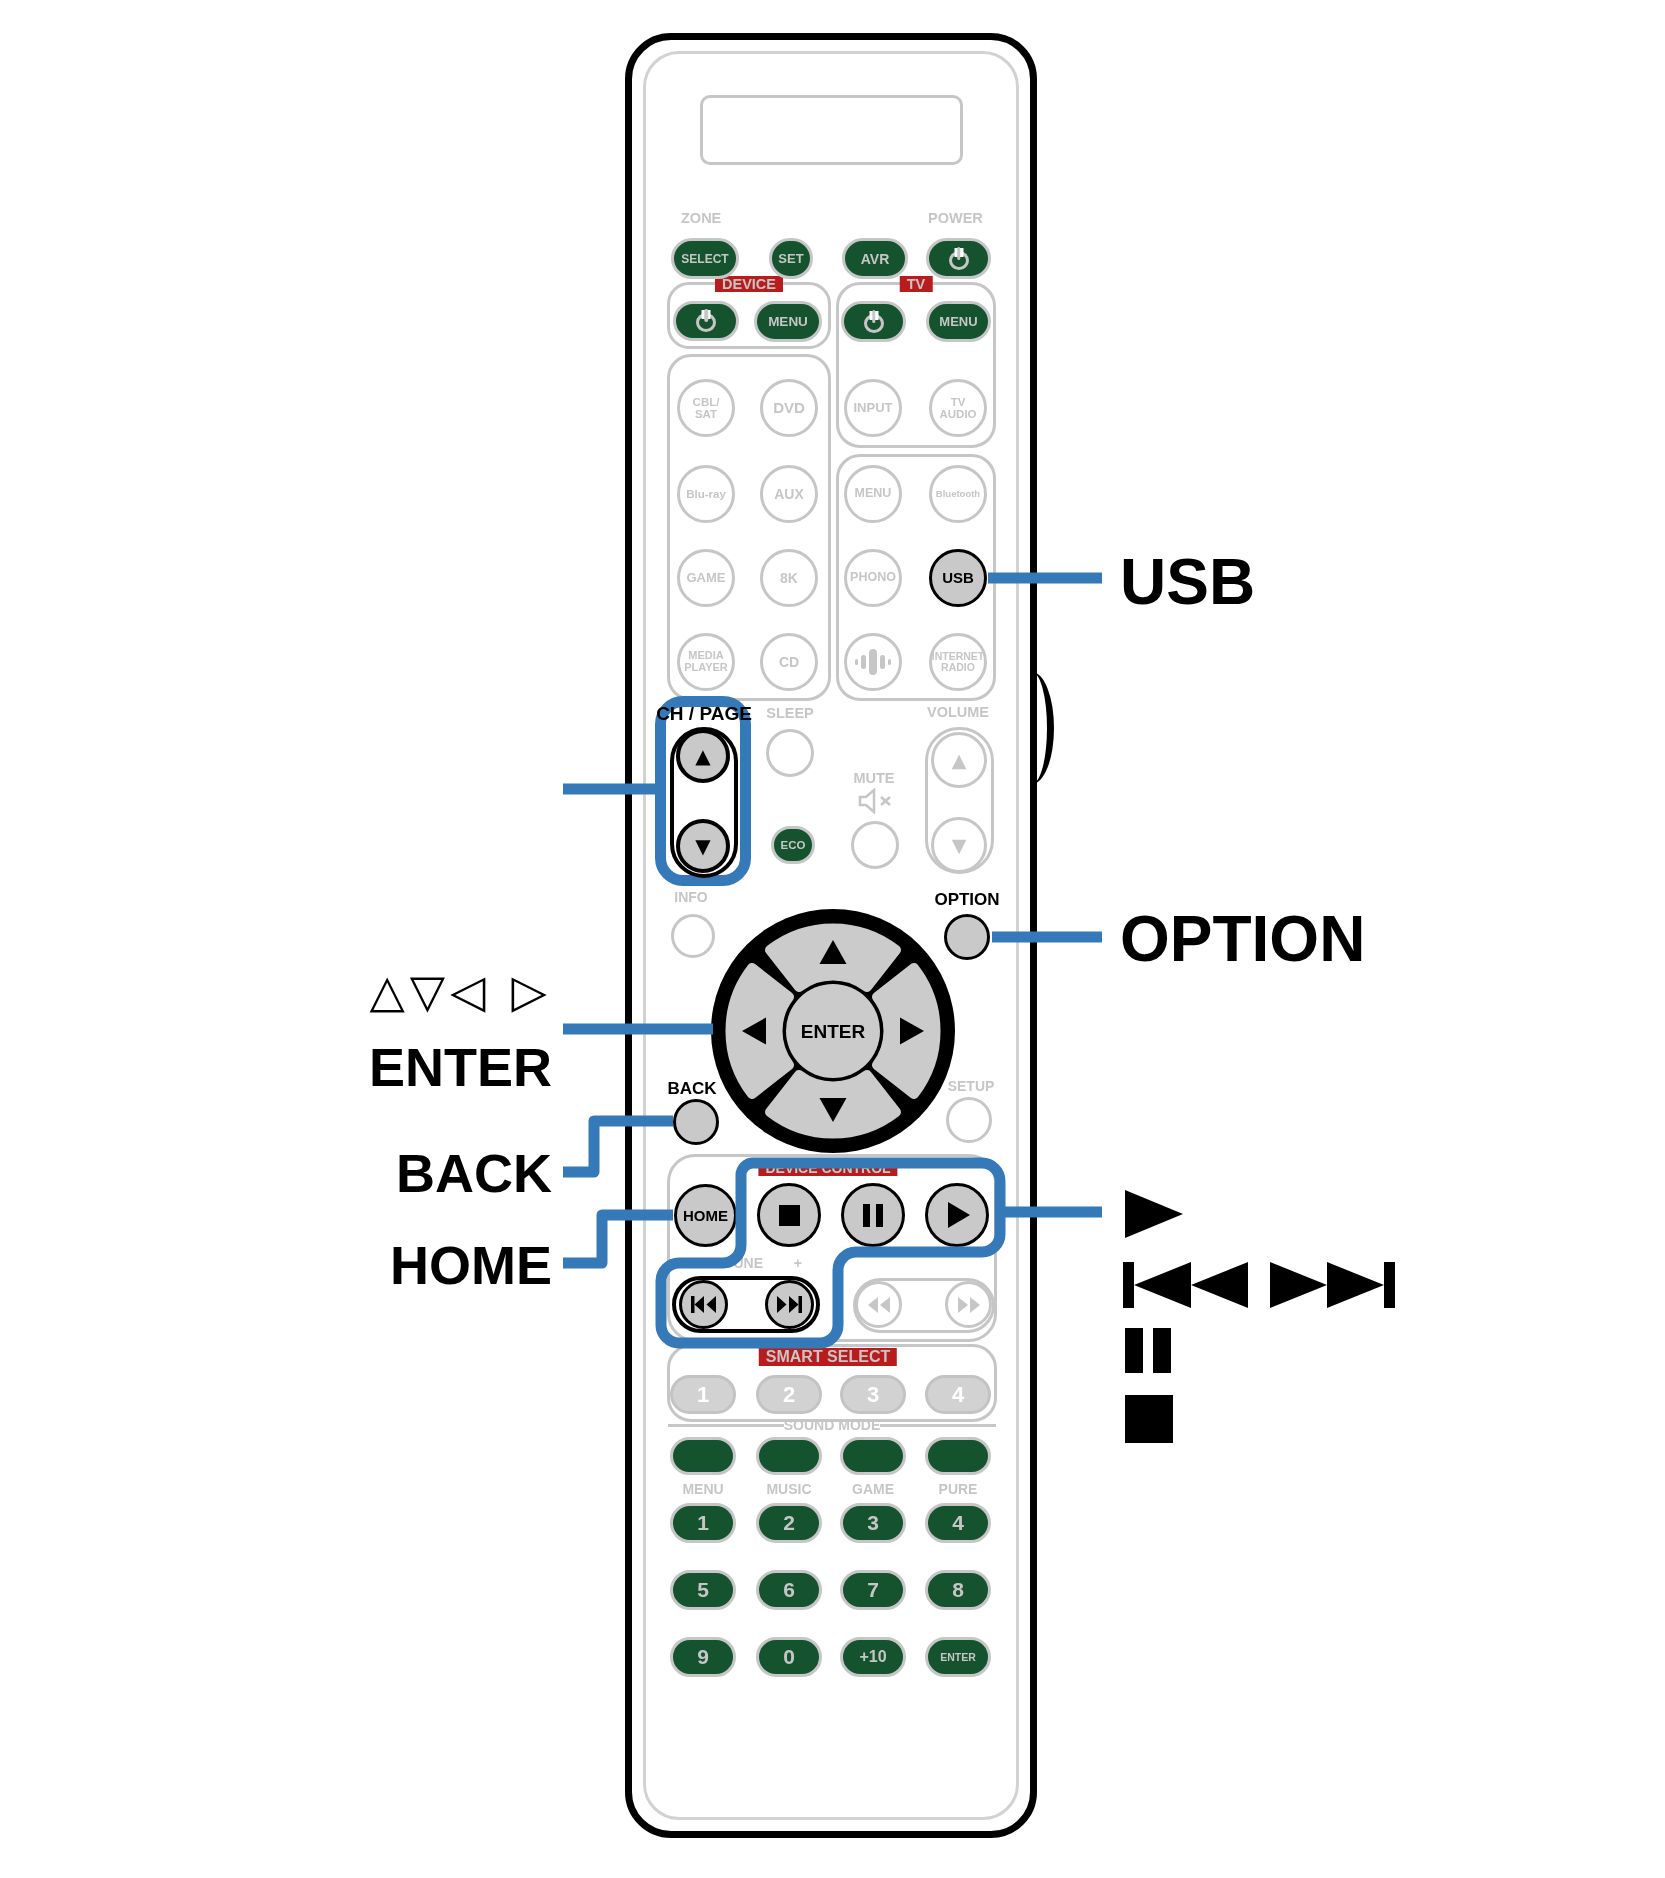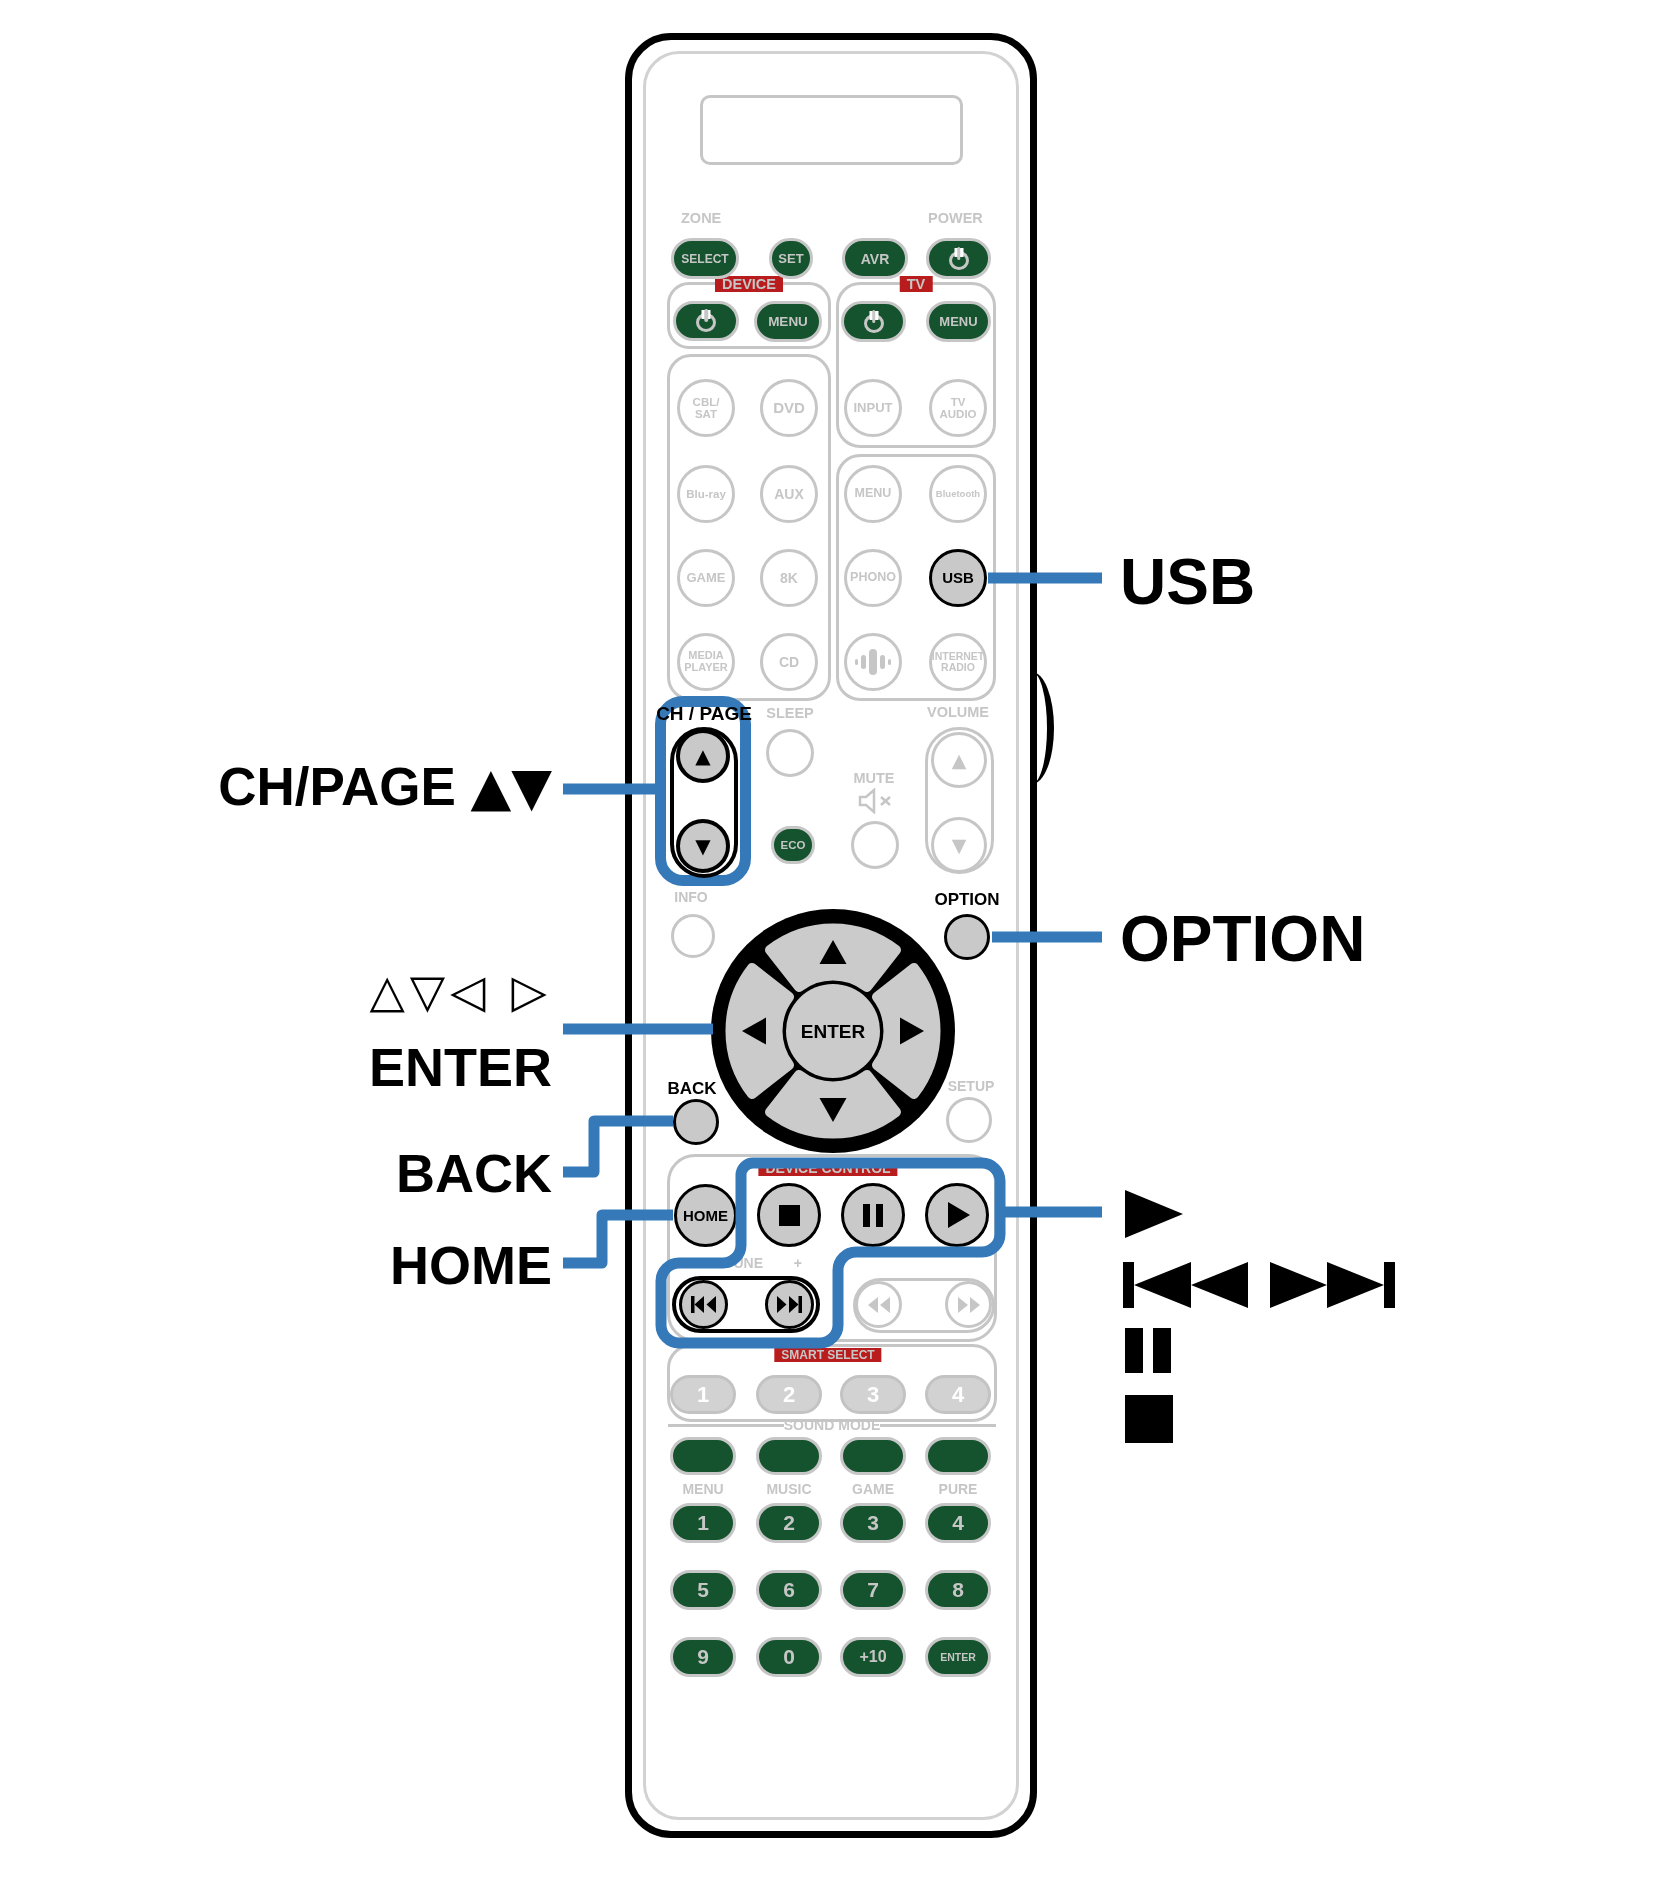--- a/index.html
+++ b/index.html
@@ -265,21 +265,21 @@
   <div class="c" style="left:945px;top:1281px;width:47px;height:47px">
     <svg width="26" height="18" viewBox="0 0 26 18">
         <g fill="#C6C6C6">
           <path d="M2 1 L12 9 L2 17 Z"></path>
           <path d="M14 1 L24 9 L14 17 Z"></path>
         </g>
       </svg>
   </div>
 
   <div class="grp" style="left:667px;top:1344px;width:330px;height:78px;border-radius:24px"></div>
-  <div class="grplbl" style="left:828px;top:1348px;font-size:12px">SMART SELECT</div>
+  <div class="grplbl" style="left:828px;top:1348px;font-size:16px">SMART SELECT</div>
   <div class="p" style="left:670px;top:1375px;width:66px;height:39px;background:#d2d2d2;border-color:#c3c3c3;color:#fff;font-size:22px">
       <span>1</span>
     </div>
   <div class="p" style="left:756px;top:1375px;width:66px;height:39px;background:#d2d2d2;border-color:#c3c3c3;color:#fff;font-size:22px">
       <span>2</span>
     </div>
   <div class="p" style="left:840px;top:1375px;width:66px;height:39px;background:#d2d2d2;border-color:#c3c3c3;color:#fff;font-size:22px">
       <span>3</span>
     </div>
   <div class="p" style="left:925px;top:1375px;width:66px;height:39px;background:#d2d2d2;border-color:#c3c3c3;color:#fff;font-size:22px">
@@ -343,21 +343,20 @@
       <path d="M992 937 H1102"></path>
       <path d="M563 789 H655"></path>
       <path d="M563 1029 H713"></path>
       <path d="M673 1121 H594 V1172 H563"></path>
       <path d="M673 1215 H602 V1263 H563"></path>
       <path d="M1000 1212 H1102"></path>
       <path d="M753 1163 H982 A18 18 0 0 1 1000 1181 V1234 A18 18 0 0 1 982 1252 H856 A18 18 0 0 0 838 1270 V1325 A18 18 0 0 1 820 1343 H679 A18 18 0 0 1 661 1325 V1281 A18 18 0 0 1 679 1263 H723 A18 18 0 0 0 741 1245 V1175 A12 12 0 0 1 753 1163 Z"></path>
     </g>
   </svg>
 
-  <div class="callout" style="right:1113px;top:760px;font-size:53px;line-height:1"><span>CH/PAGE</span> <span class="tri">▲▼</span></div>
   <div class="callout tri" style="right:1113px;top:968px;font-size:46px;letter-spacing:5px">△▽◁ ▷</div>
   <div class="callout" style="right:1113px;top:1040px;font-size:54px;line-height:1">ENTER</div>
   <div class="callout" style="right:1113px;top:1146px;font-size:54px;line-height:1">BACK</div>
   <div class="callout" style="right:1113px;top:1238px;font-size:54px;line-height:1">HOME</div>
 
   <div class="callout" style="left:1120px;top:550px;font-size:64px;line-height:1">USB</div>
   <div class="callout" style="left:1120px;top:907px;font-size:64px;line-height:1">OPTION</div>
   <div class="abs" style="left:1125px;top:1190px;width:0;height:0;border-top:24px solid transparent;border-bottom:24px solid transparent;border-left:58px solid #000"></div>
   <svg class="abs" style="left:1123px;top:1262px" width="272" height="46" viewBox="0 0 272 46">
     <g fill="#000">

